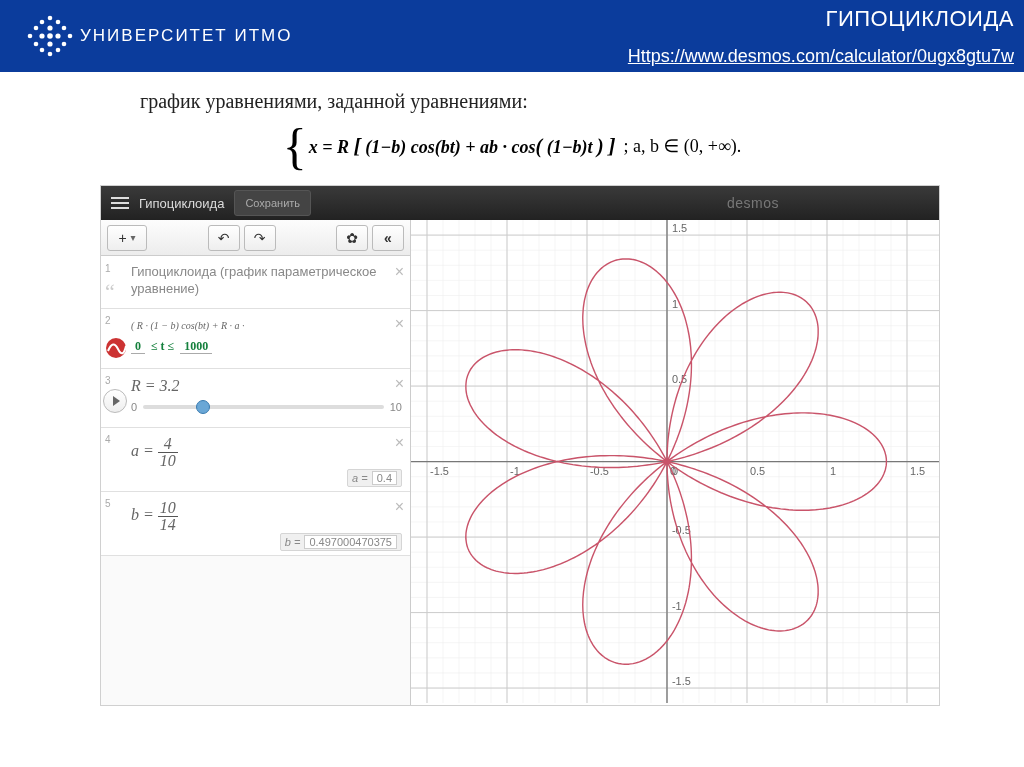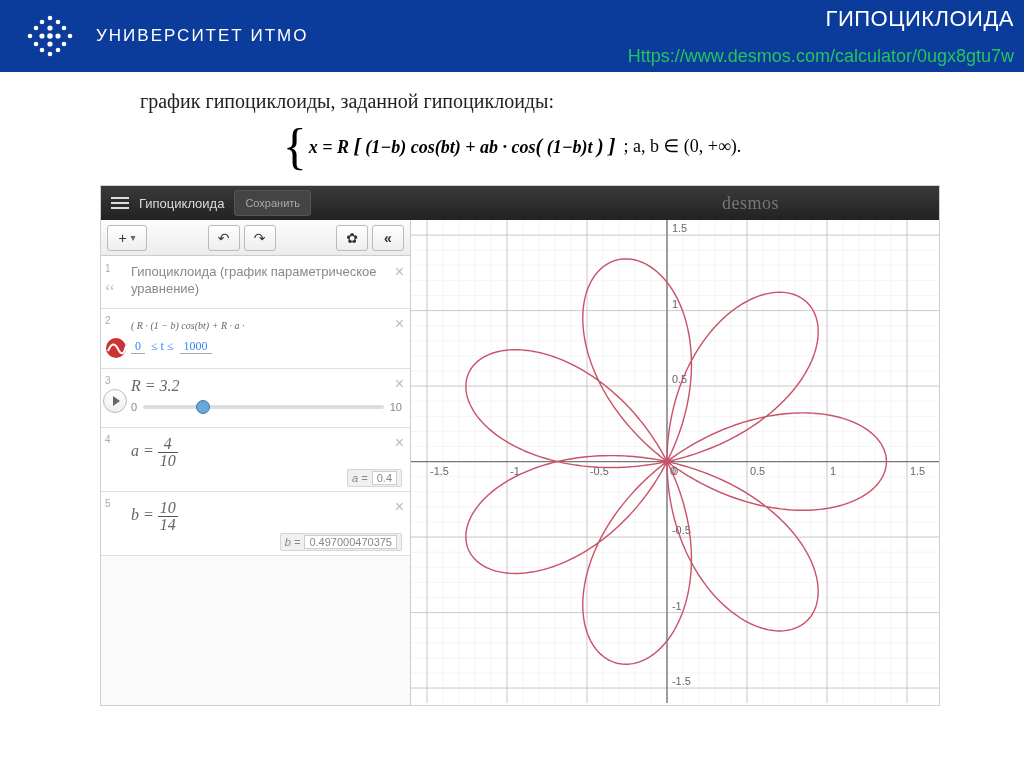--- a/index.html
+++ b/index.html
@@ -1,57 +1,57 @@
 <!DOCTYPE html>
 <html><head>
 <meta charset="utf-8">
 <style>
   * { box-sizing: border-box; margin: 0; padding: 0; }
   body { width: 1024px; height: 767px; font-family: Arial, sans-serif; background: #fff; overflow: hidden; }
 
   .header { background: #0b3c9c; color: #fff; height: 72px; display: flex; align-items: center; justify-content: space-between; padding: 0 10px 0 20px; }
-  .logo-block { display: flex; align-items: center; gap: 20px; }
+  .logo-block { display: flex; align-items: center; gap: 4px; }
   .logo-dots { width: 56px; height: 56px; position: relative; }
   .logo-text { font-size: 17px; letter-spacing: 2px; font-weight: 400; }
   .header-right { text-align: right; }
   .header-title { font-size: 22px; font-weight: 400; letter-spacing: .5px; }
-  .header-link { color: #22c55e; font-size: 18px; display: inline-block; margin-top: 14px; }
+  .header-link { color: #ffffff; text-decoration: underline; font-size: 18px; display: inline-block; margin-top: 14px; }
 
   .body-caption { font-family: "Times New Roman", serif; font-size: 20px; color: #222; margin: 18px 0 8px 140px; }
   .equations { text-align: center; font-family: "Times New Roman", serif; font-size: 18px; color: #000; margin-bottom: 14px; position: relative; display: flex; justify-content: center; align-items: center; }
   .brace-col { font-size: 50px; line-height: 50px; font-family: serif; margin-right: 2px; }
   .eq-stack { display: inline-block; text-align: left; font-weight: bold; }
   .eq-line { margin: 1px 0; }
   .eq-tail { margin-left: 8px; }
 
   .desmos-wrap { width: 840px; margin: 0 0 0 100px; border: 1px solid #d0d0d0; }
   .desmos-topbar { background: #2b2b2b; background: linear-gradient(#3a3a3a,#222); height: 34px; display: flex; align-items: center; padding: 0 10px; color: #ddd; font-size: 13px; position: relative; }
   .hamburger { width:18px; display:inline-block; }
   .hamburger span{ display:block; height:2px; background:#ddd; margin:3px 0;}
   .topbar-title { margin-left: 10px; color: #ddd; }
   .save-btn { margin-left: 10px; background:#444; border:1px solid #555; color:#aaa; font-size:11px; padding:6px 10px; border-radius:3px; }
-  .desmos-brand { position:absolute; right: 160px; color:#777; font-family: Liberation Serif, serif; font-size: 18px; letter-spacing: .5px; }
+  .desmos-brand { position:absolute; right: 160px; color:#777; font-family: Liberation Sans, sans-serif; font-size: 14px; letter-spacing: .5px; }
 
   .desmos-body { display: flex; height: 485px; background: #fff; }
   .sidebar { width: 310px; border-right: 1px solid #ccc; background: #fafafa; display: flex; flex-direction: column; }
   .side-toolbar { height: 36px; background:linear-gradient(#fdfdfd,#ececec); border-bottom:1px solid #ccc; display:flex; align-items:center; padding:0 6px; gap: 4px; }
   .tb-btn { background:linear-gradient(#fff,#eee); border:1px solid #bbb; border-radius:3px; height:26px; min-width:32px; display:flex; align-items:center; justify-content:center; font-size:14px; color:#333; cursor:pointer; }
   .tb-plus { width:40px; position:relative; }
   .tb-plus::after{ content:"▾"; font-size:10px; margin-left:4px; color:#666;}
   .tb-spacer { flex:1; }
   .tb-collapse { font-weight:bold; }
 
   .expr-list { flex:1; overflow:hidden; font-size:13px; }
   .expr { border-bottom:1px solid #e0e0e0; padding: 8px 8px 8px 30px; position:relative; background:#fff; color:#666; font-family: "Times New Roman", serif; }
   .expr .num { position:absolute; left:4px; top:6px; font-size:10px; color:#aaa; font-family: Arial; }
   .expr .close { position:absolute; right:6px; top:6px; color:#bbb; font-size:16px; cursor:pointer; font-family: Arial; }
   .expr-icon { position:absolute; left:4px; top:28px; width:22px; height:22px; }
   .folder-row { color:#888; font-size:13px; font-family: Arial; line-height:1.3; padding-bottom:10px; }
   .folder-quote { position:absolute; left:4px; top:22px; color:#ccc; font-size:22px; font-family: Georgia; }
-  .t-range { font-size:12px; color:#3b82f6; margin-top:6px; }
+  .t-range { font-size:12px; color:#15803d; margin-top:6px;font-weight:bold; }
   .t-range .u { border-bottom:1px solid #aaa; padding:0 4px; }
   .slider-row { display:flex; align-items:center; gap:6px; margin-top:6px; }
   .slider-track { flex:1; height:4px; background:#ddd; border-radius:2px; position:relative; }
   .slider-thumb { position:absolute; top:-5px; width:14px; height:14px; border-radius:50%; background:#6aa7d6; border:1px solid #3a7bb0; }
   .slider-lbl { font-size:11px; color:#888; font-family:Arial; }
   .play { position:absolute; left:2px; top:20px; width:24px; height:24px; border:1px solid #bbb; border-radius:50%; background:linear-gradient(#fff,#eee); display:flex; align-items:center; justify-content:center;}
   .play::after{ content:""; border-left:7px solid #666; border-top:5px solid transparent; border-bottom:5px solid transparent; margin-left:2px;}
   .frac { display:inline-block; text-align:center; vertical-align:middle; line-height:1; }
   .frac .n{ display:block; border-bottom:1px solid #555; padding:0 2px;}
   .frac .d{ display:block; padding:0 2px;}
@@ -88,21 +88,21 @@
       </g>
     </svg>
     <div class="logo-text">УНИВЕРСИТЕТ ИТМО</div>
   </div>
   <div class="header-right">
     <div class="header-title">ГИПОЦИКЛОИДА</div>
     <a class="header-link">Https://www.desmos.com/calculator/0ugx8gtu7w</a>
   </div>
 </div>
 
-<div class="body-caption">график  гипоциклоиды, заданной гипоциклоиды:</div>
+<div class="body-caption">график  уравнениями, заданной уравнениями:</div>
 
 <div class="equations">
   <span class="brace-col">{</span>
   <span class="eq-stack">
     <div class="eq-line" style="font-style:italic">
       <i>x</i> = <i>R</i> <span style="font-size:22px">[</span> (1−<i>b</i>) cos(<i>bt</i>) + <i>ab</i> · cos<span style="font-size:20px">(</span> (1−<i>b</i>)<i>t</i> <span style="font-size:20px">)</span> <span style="font-size:22px">]</span>
     </div>
   </span>
   <span class="eq-tail">; a, b ∈ (0, +∞).</span>
 </div>

